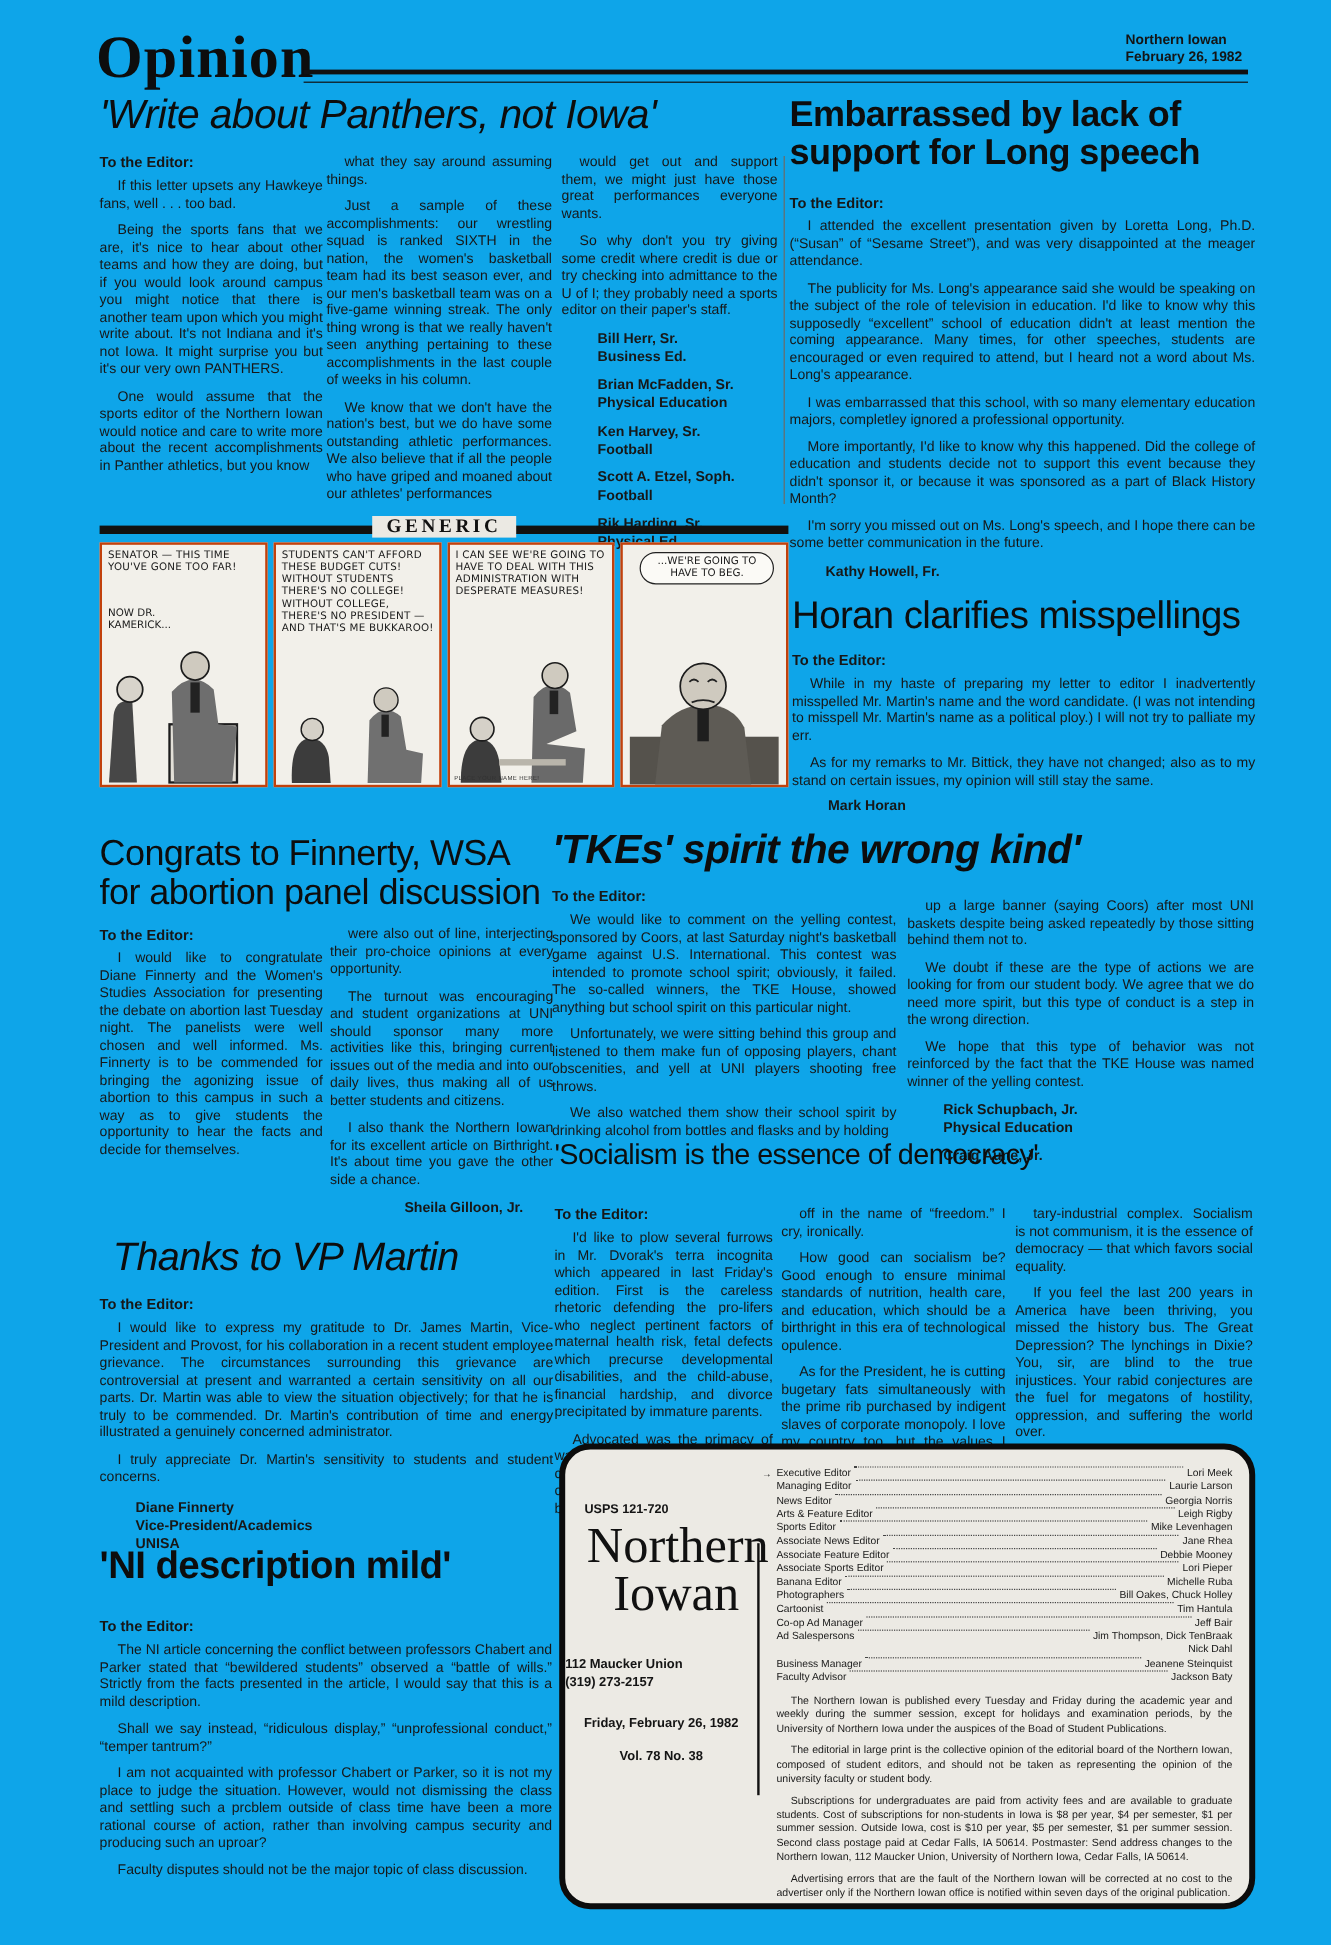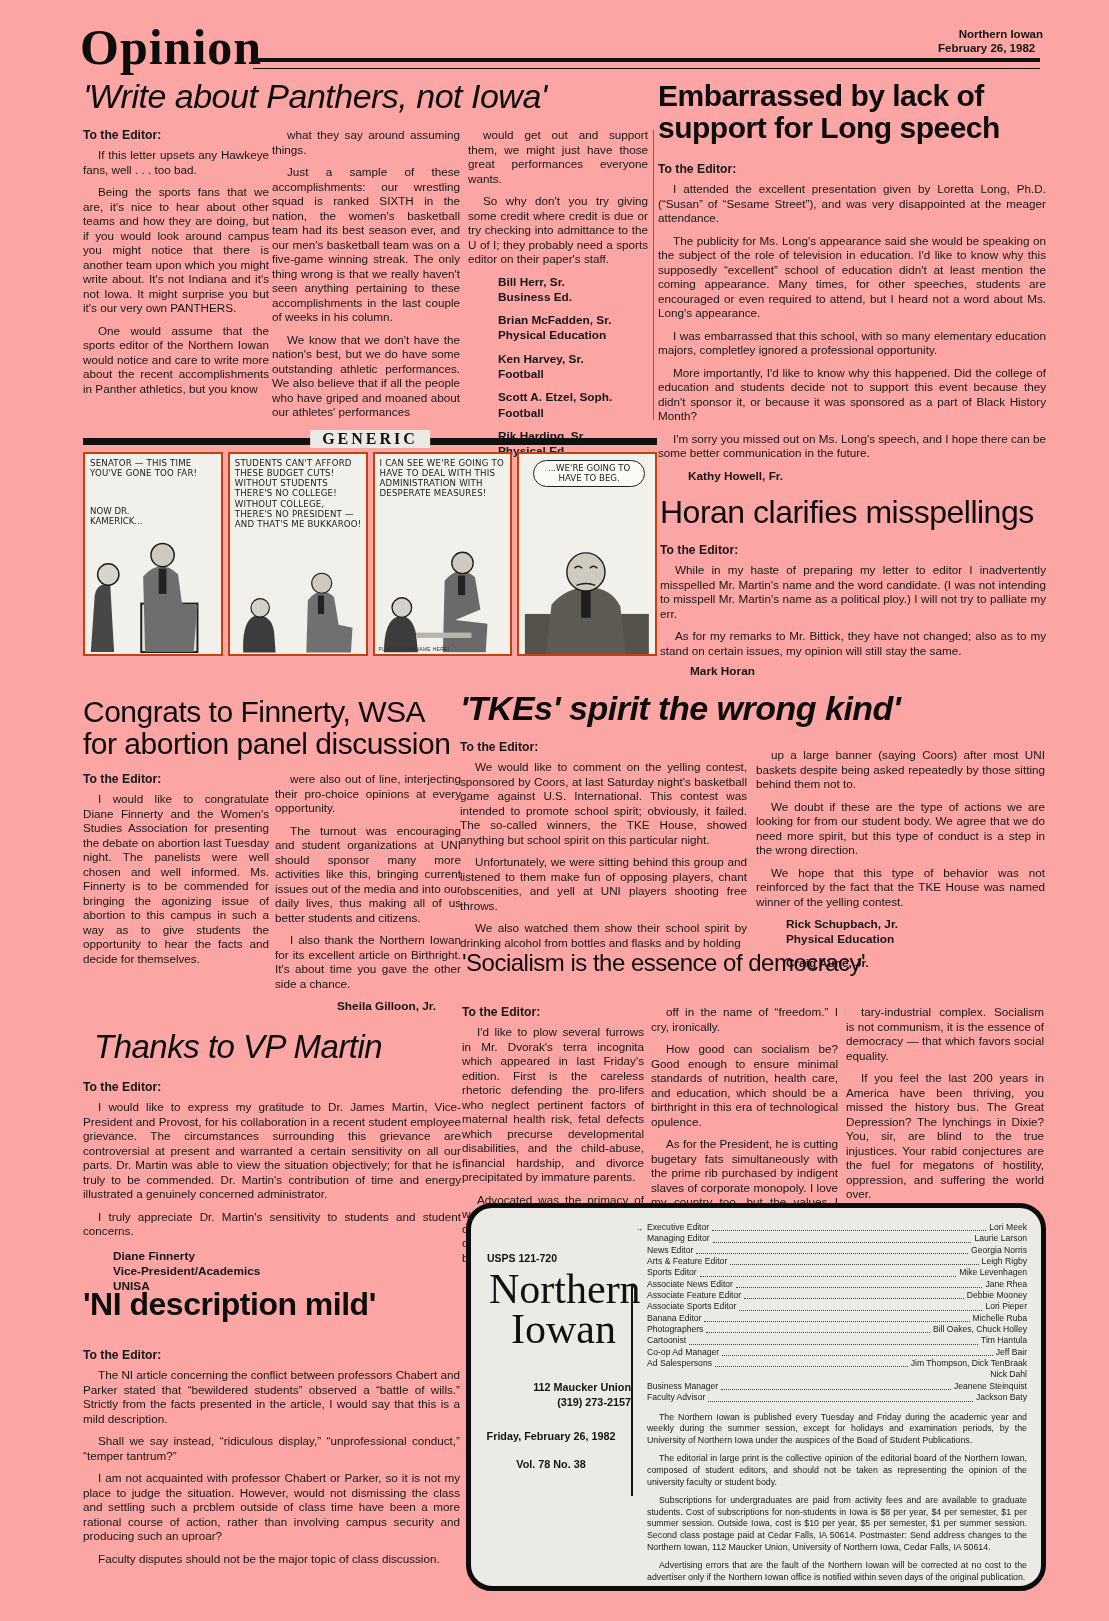--- a/index.html
+++ b/index.html
@@ -1,29 +1,29 @@
 <!DOCTYPE html>
 <html><head>
 <meta charset="utf-8">
 <style>
   html,body{margin:0;padding:0;background:#c9c7c2;}
   .sheet{
     position:relative;width:1109px;height:1621px;margin:0 auto;
-    background:#fca5a5;color:#141414;overflow:hidden;
+    background:#0ea5e9;color:#141414;overflow:hidden;
     font-family:"Liberation Sans",sans-serif;
   }
   
   .section-title{
     position:absolute;left:80px;top:18px;
     font-family:"Liberation Serif",serif;font-size:50px;font-weight:bold;
     letter-spacing:1px;color:#0d0d0d;
   }
   .header-rule{position:absolute;left:253px;top:58px;width:787px;height:6px;
     border-top:4px solid #111;border-bottom:1px solid #111;}
-  .paper-name{position:absolute;left:938px;top:28px;width:105px;font-size:11.5px;font-weight:bold;text-align:right;}
+  .paper-name{position:absolute;left:938px;top:28px;width:105px;font-size:11.5px;font-weight:bold;text-align:left;}
   .paper-date{position:absolute;left:938px;top:42px;width:115px;font-size:11.5px;font-weight:bold;}
   
   .headline{position:absolute;color:#0d0d0d;letter-spacing:-0.5px;line-height:1.06;}
   .hl-italic{font-style:italic;font-weight:normal;}
   .hl-bold{font-weight:bold;}
   .hl-bolditalic{font-weight:bold;font-style:italic;}
   .hl-light{font-weight:normal;}
   
   .tcol{position:absolute;text-align:justify;font-size:11.7px;line-height:1.24;color:#171717;}
   .tcol .para{margin:0 0 8px;text-indent:15px;}
@@ -51,25 +51,25 @@
     font-family:"DejaVu Sans",sans-serif;color:#1b1b1b;}
   .panel-caption{position:absolute;left:4px;bottom:2px;font-size:5px;color:#333;letter-spacing:0.3px;}
   
   .mast{position:absolute;left:466px;top:1203px;width:570px;height:378px;
     border:5px solid #0c0c0c;border-radius:26px;background:#eceae4;}
   .mast-usps{position:absolute;left:16px;top:44px;font-size:10.5px;font-weight:bold;}
   .mast-logo{position:absolute;left:18px;top:62px;font-family:"Liberation Serif",serif;
     font-size:42px;line-height:0.95;color:#111;}
   .mast-logo .l2{margin-left:22px;}
   .mast-div{position:absolute;left:160px;top:78px;height:210px;width:0;border-left:2px solid #111;}
-  .mast-addr{position:absolute;left:0;top:172px;width:160px;text-align:right;font-size:10.8px;font-weight:bold;line-height:1.35;}
+  .mast-addr{position:absolute;left:0;top:172px;width:160px;text-align:left;font-size:10.8px;font-weight:bold;line-height:1.35;}
   .mast-dateline{position:absolute;left:0;top:222px;width:160px;text-align:center;font-size:10.8px;font-weight:bold;}
   .mast-vol{position:absolute;left:0;top:250px;width:160px;text-align:center;font-size:10.8px;font-weight:bold;}
   .mast-right{position:absolute;left:176px;top:14px;width:380px;}
-  .staff-row{display:flex;align-items:flex-end;font-size:8.6px;line-height:1.32;color:#1a1a1a;}
+  .staff-row{display:flex;align-items:flex-start;font-size:8.6px;line-height:1.32;color:#1a1a1a;}
   .staff-row .role{white-space:nowrap;}
   .staff-row .leader{flex:1;border-bottom:1px dotted #444;margin:0 3px 2px;}
   .staff-row .sname{white-space:nowrap;}
   .staff-extra{font-size:8.6px;text-align:right;line-height:1.32;}
   .mast-pointer{position:absolute;left:164px;top:16px;font-size:8px;}
   .mast-paras{margin-top:8px;}
   .mast-paras p{margin:0 0 7px;font-size:8.8px;line-height:1.32;text-align:justify;text-indent:12px;color:#1a1a1a;}
 </style>
 </head>
 <body>

